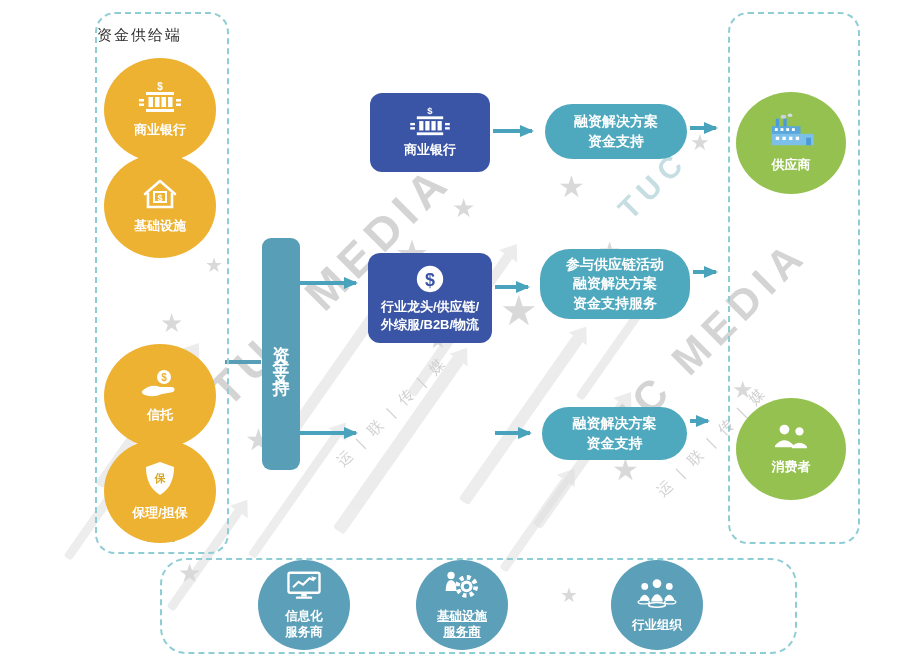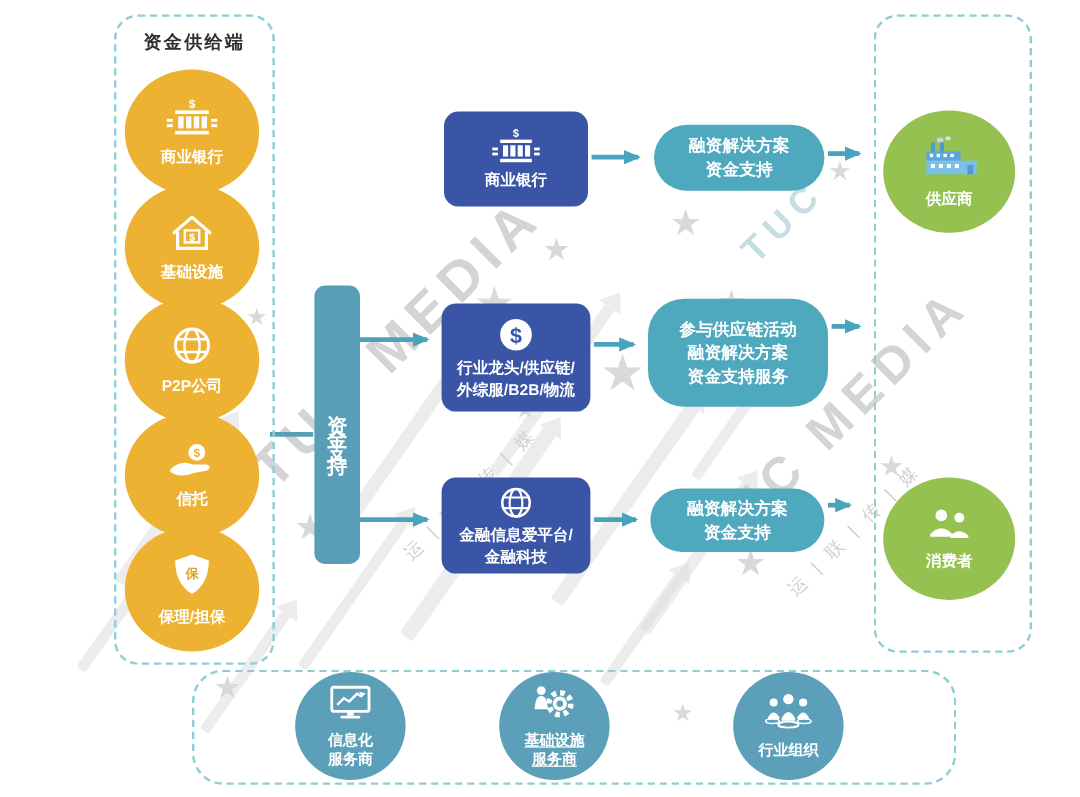--- a/index.html
+++ b/index.html
@@ -19,21 +19,21 @@
             transform:rotate(35deg);}
   .wm-arrow::before{content:"";position:absolute;top:-14px;left:50%;margin-left:-11px;
             border-left:11px solid transparent;border-right:11px solid transparent;
             border-bottom:15px solid #dedede;}
 
   
   .connectors{position:absolute;left:0;top:0;z-index:1;pointer-events:none;}
 
   
   .panel{position:absolute;border:2px dashed #8fcdd4;border-radius:20px;z-index:2;background:transparent;}
-  .panel-title{position:absolute;left:0;right:0;text-align:center;font-size:15px;font-weight:bold;
+  .panel-title{position:absolute;left:0;right:0;font-size:15px;font-weight:normal;
                color:#2e2e2e;letter-spacing:2px;}
 
   
   .circle{position:absolute;border-radius:50%;display:flex;flex-direction:column;align-items:center;
           justify-content:center;color:#fff;text-align:center;z-index:2;}
   .circle .lbl{font-size:13px;font-weight:600;margin-top:3px;line-height:1.25;}
   .ycircle{background:#EDB232;width:112px;height:104px;left:7px;}
   .gcircle{background:#94C14F;width:110px;height:102px;left:6px;}
   .bcircle{background:#5B9FB8;width:92px;height:90px;}
   .bcircle .lbl{font-size:12.5px;}
@@ -144,31 +144,20 @@
         <svg width="44" height="34" viewBox="0 0 44 34">
           <path d="M7,17 L22,4 L37,17" fill="none" stroke="#fff" stroke-width="2.6" stroke-linecap="round" stroke-linejoin="round"></path>
           <path d="M10,16 V30 H34 V16" fill="none" stroke="#fff" stroke-width="2.6"></path>
           <rect x="16" y="15" width="12" height="10" fill="none" stroke="#fff" stroke-width="2"></rect>
           <text x="22" y="23.5" font-size="9" font-weight="bold" fill="#fff" text-anchor="middle">$</text>
         </svg>
       </span>
       <span class="lbl">基础设施</span>
     </div>
 
-    <div class="circle ycircle" style="top:234px;">
-      <span>
-        <svg width="36" height="36" viewBox="0 0 34 34">
-          <circle cx="17" cy="17" r="13" fill="none" stroke="#fff" stroke-width="2.4"></circle>
-          <ellipse cx="17" cy="17" rx="6" ry="13" fill="none" stroke="#fff" stroke-width="2"></ellipse>
-          <line x1="5.5" y1="12" x2="28.5" y2="12" stroke="#fff" stroke-width="2"></line>
-          <line x1="5.5" y1="22" x2="28.5" y2="22" stroke="#fff" stroke-width="2"></line>
-        </svg>
-      </span>
-      <span class="lbl">P2P公司</span>
-    </div>
 
     <div class="circle ycircle" style="top:330px;">
       <span>
         <svg width="44" height="32" viewBox="0 0 44 32">
           <circle cx="26" cy="9" r="7" fill="#fff"></circle>
           <text x="26" y="12.5" font-size="10" font-weight="bold" fill="#EDB232" text-anchor="middle">$</text>
           <path d="M4,23 Q13,15 22,19 L34,19 Q37,19.5 36.5,22 Q36,24 33,24.5 L24,26 Q15,30 7,27 Q3,25.5 4,23 Z" fill="#fff"></path>
         </svg>
       </span>
       <span class="lbl">信托</span>
@@ -219,38 +208,26 @@
     <span class="ic">
       <svg width="32" height="32" viewBox="0 0 34 34">
         <circle cx="17" cy="17" r="14" fill="#fff"></circle>
         <text x="17" y="24" font-size="19" font-weight="bold" fill="#3A55A5" text-anchor="middle">$</text>
       </svg>
     </span>
     <div>行业龙头/供应链/</div>
     <div>外综服/B2B/物流</div>
   </div>
 
-  <div class="pill" style="left:540px;top:249px;width:150px;height:90px;">
+  <div class="pill" style="left:540px;top:249px;width:150px;height:70px;">
     <div>参与供应链活动</div>
     <div>融资解决方案</div>
     <div>资金支持服务</div>
   </div>
 
-  <div class="chbox" style="left:368px;top:398px;width:124px;height:80px;">
-    <span class="ic">
-      <svg width="30" height="30" viewBox="0 0 34 34">
-        <circle cx="17" cy="17" r="13" fill="none" stroke="#fff" stroke-width="2.4"></circle>
-        <ellipse cx="17" cy="17" rx="6" ry="13" fill="none" stroke="#fff" stroke-width="2"></ellipse>
-        <line x1="5.5" y1="12" x2="28.5" y2="12" stroke="#fff" stroke-width="2"></line>
-        <line x1="5.5" y1="22" x2="28.5" y2="22" stroke="#fff" stroke-width="2"></line>
-      </svg>
-    </span>
-    <div>金融信息爱平台/</div>
-    <div>金融科技</div>
-  </div>
 
   <div class="pill" style="left:542px;top:407px;width:145px;height:53px;">
     <div>融资解决方案</div>
     <div>资金支持</div>
   </div>
 
   <div class="panel" style="left:728px;top:12px;width:128px;height:528px;">
 
     <div class="circle gcircle" style="top:78px;">
       <span>
@@ -284,21 +261,21 @@
           <path d="M5,25 Q15,14 25,25 L25,27 H5 Z" fill="#fff"></path>
           <circle cx="31" cy="10" r="4.4" fill="#fff"></circle>
           <path d="M23,26 Q31,18 39,26 L39,28 H23 Z" fill="#fff"></path>
         </svg>
       </span>
       <span class="lbl">消费者</span>
     </div>
   </div>
 
   <div class="panel" style="left:160px;top:558px;width:633px;height:92px;border-radius:26px;">
-    <div class="circle bcircle" style="left:84px;top:0px;">
+    <div class="circle bcircle" style="left:96px;top:0px;">
       <span>
         <svg width="42" height="33" viewBox="0 0 46 36">
           <rect x="6" y="4" width="34" height="22" rx="2" fill="none" stroke="#fff" stroke-width="2.6"></rect>
           <polyline points="11,20 17,14 22,17 29,10 33,12" fill="none" stroke="#fff" stroke-width="2.3"></polyline>
           <path d="M31,8 L37,9.5 L33,13.5 Z" fill="#fff"></path>
           <rect x="20" y="26" width="6" height="4" fill="#fff"></rect>
           <rect x="14" y="30" width="18" height="2.6" rx="1.3" fill="#fff"></rect>
         </svg>
       </span>
       <span class="lbl">

